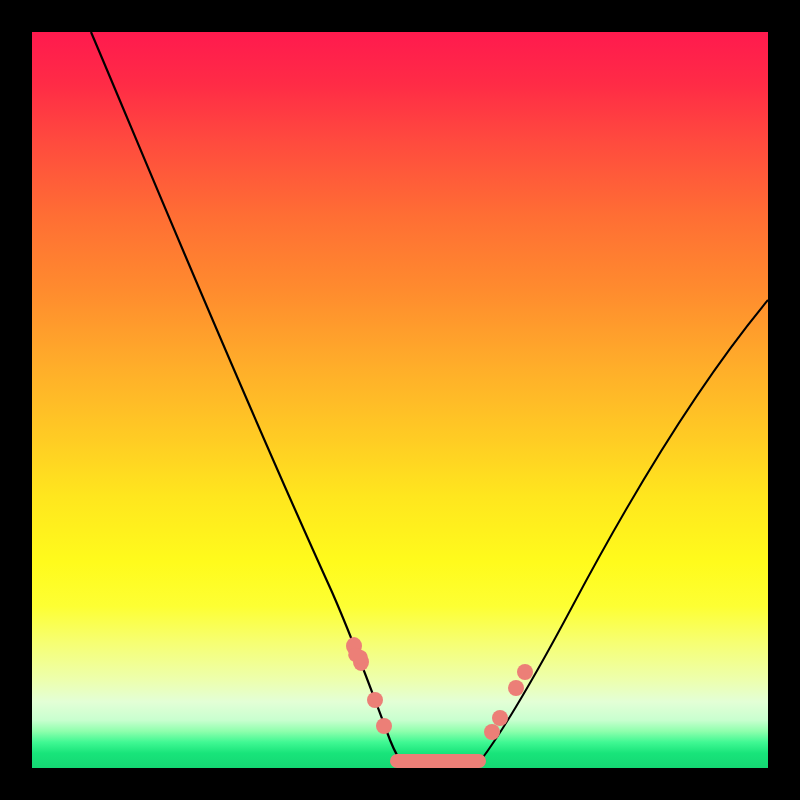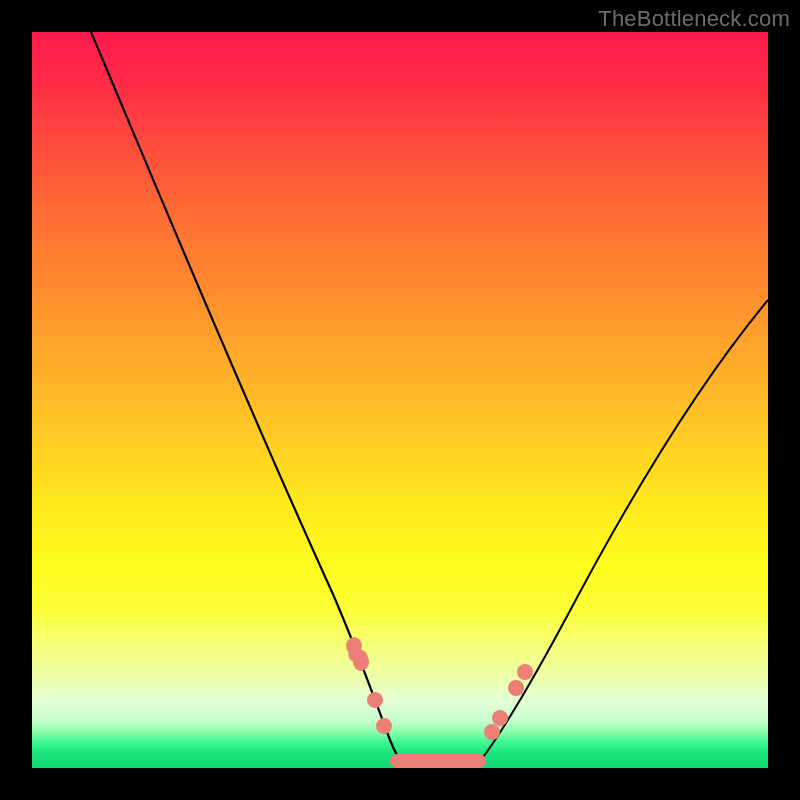--- a/index.html
+++ b/index.html
@@ -78,21 +78,20 @@
   .bar {
     fill: #ec7f77;
     stroke: none;
   }
 </style>
 </head>
 <body>
 
 <div class="frame">
 
-  <div class="watermark">TheBottleneck.com</div>
 
   <div class="plot">
     <svg viewBox="0 0 736 736" preserveAspectRatio="none">
 
       <path class="curve" d="M 59 0
                C 110 120, 200 340, 300 560
                C 322 610, 340 660, 355 700
                C 360 714, 364 722, 368 728"></path>
 
       <path class="curve" d="M 368 728

